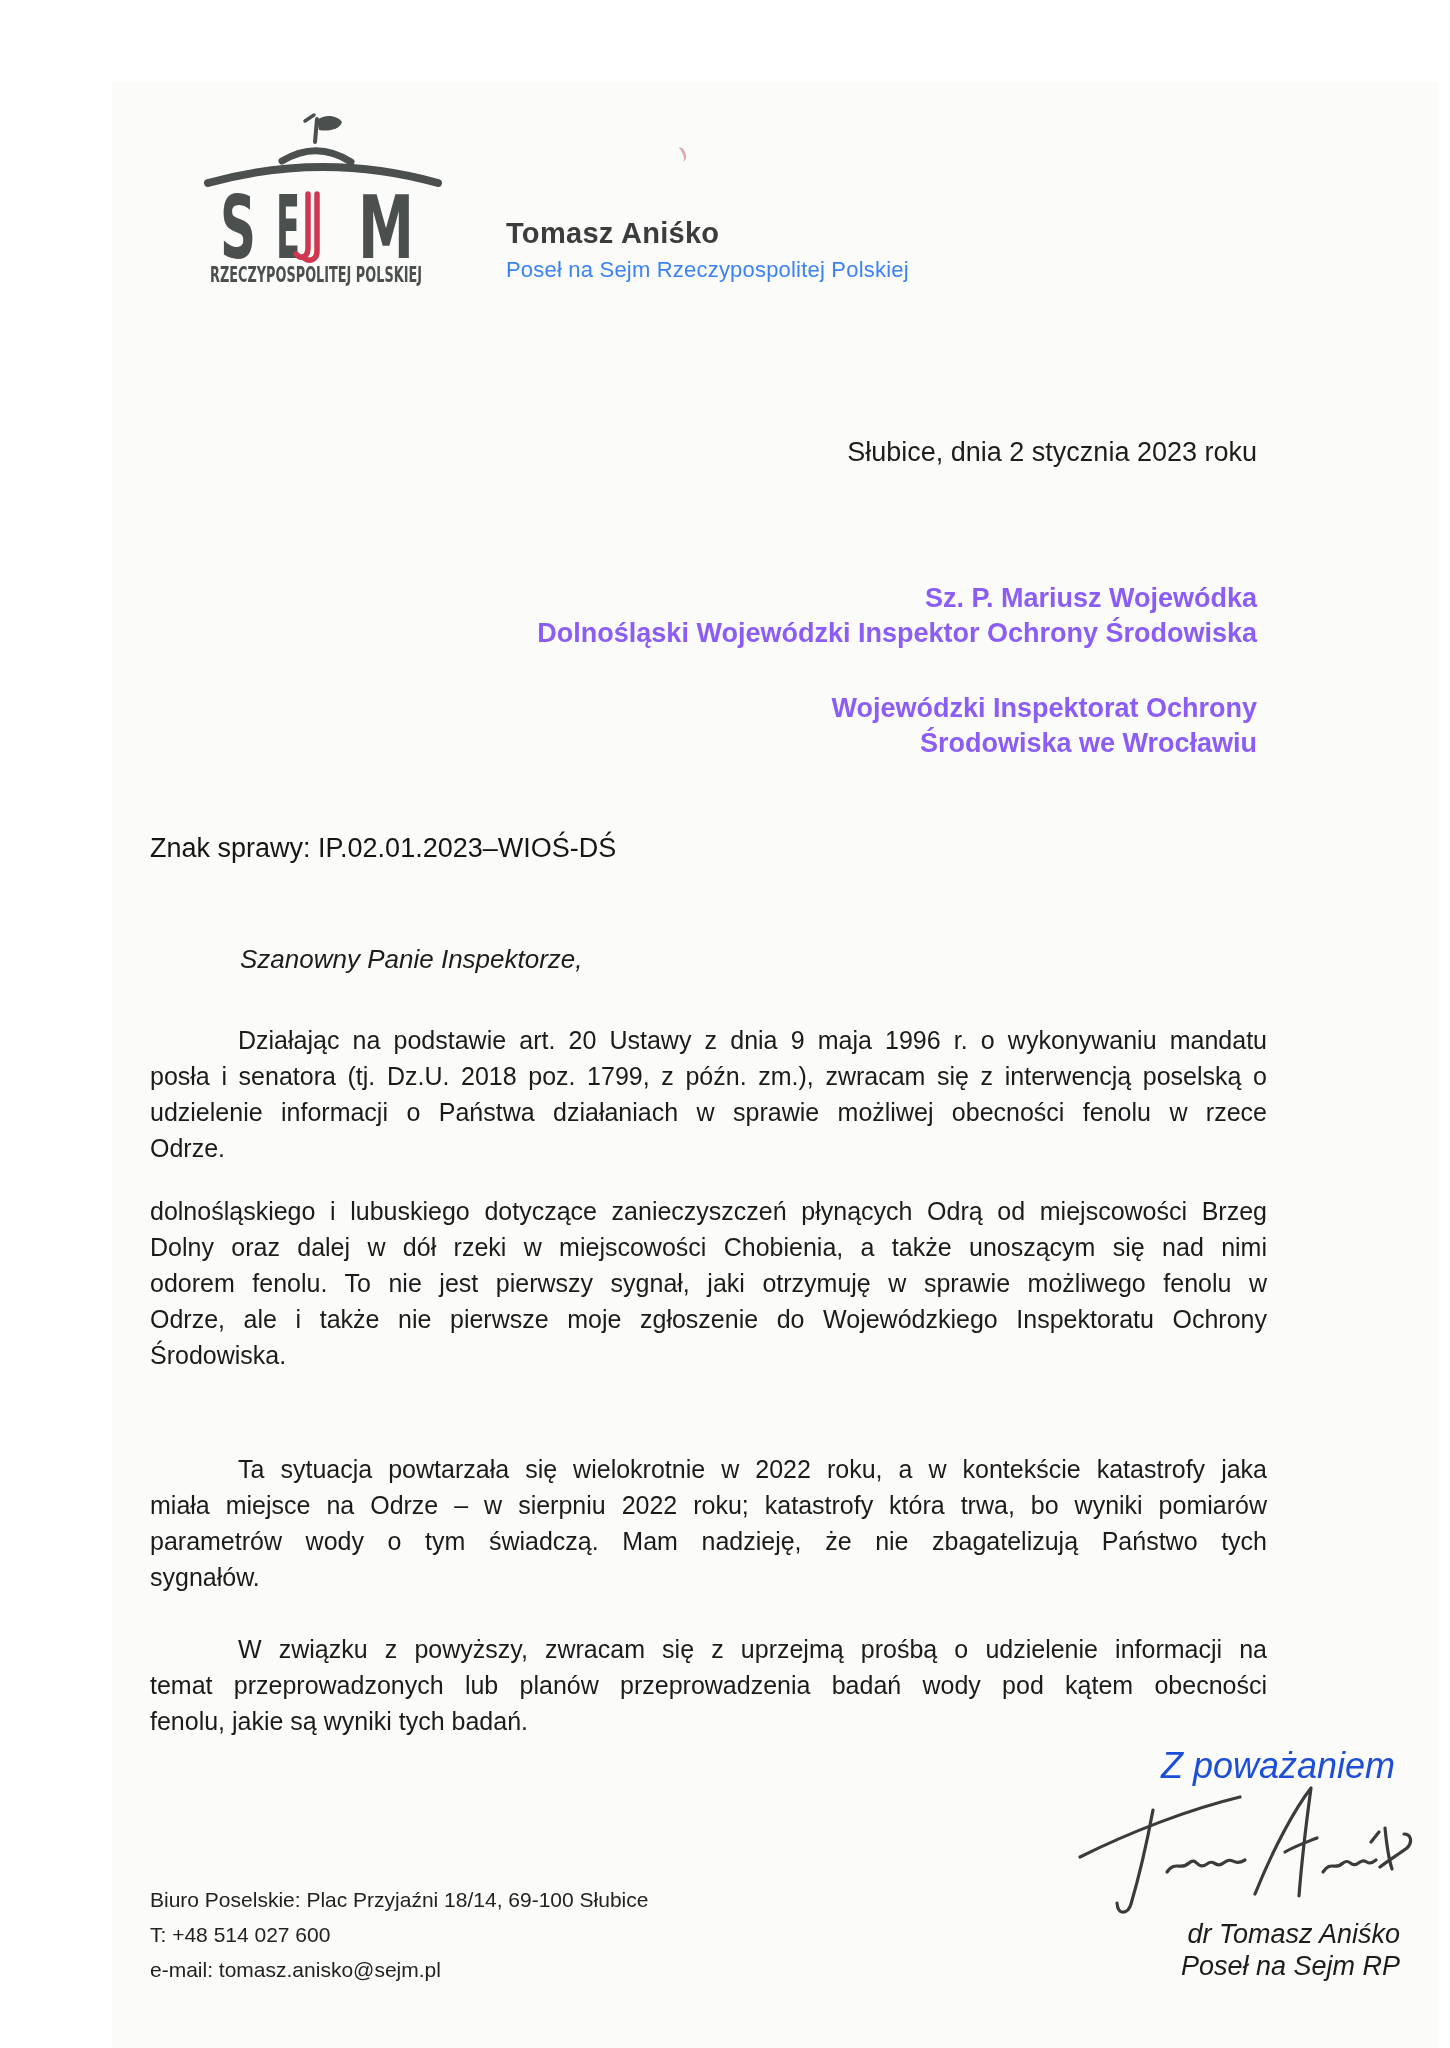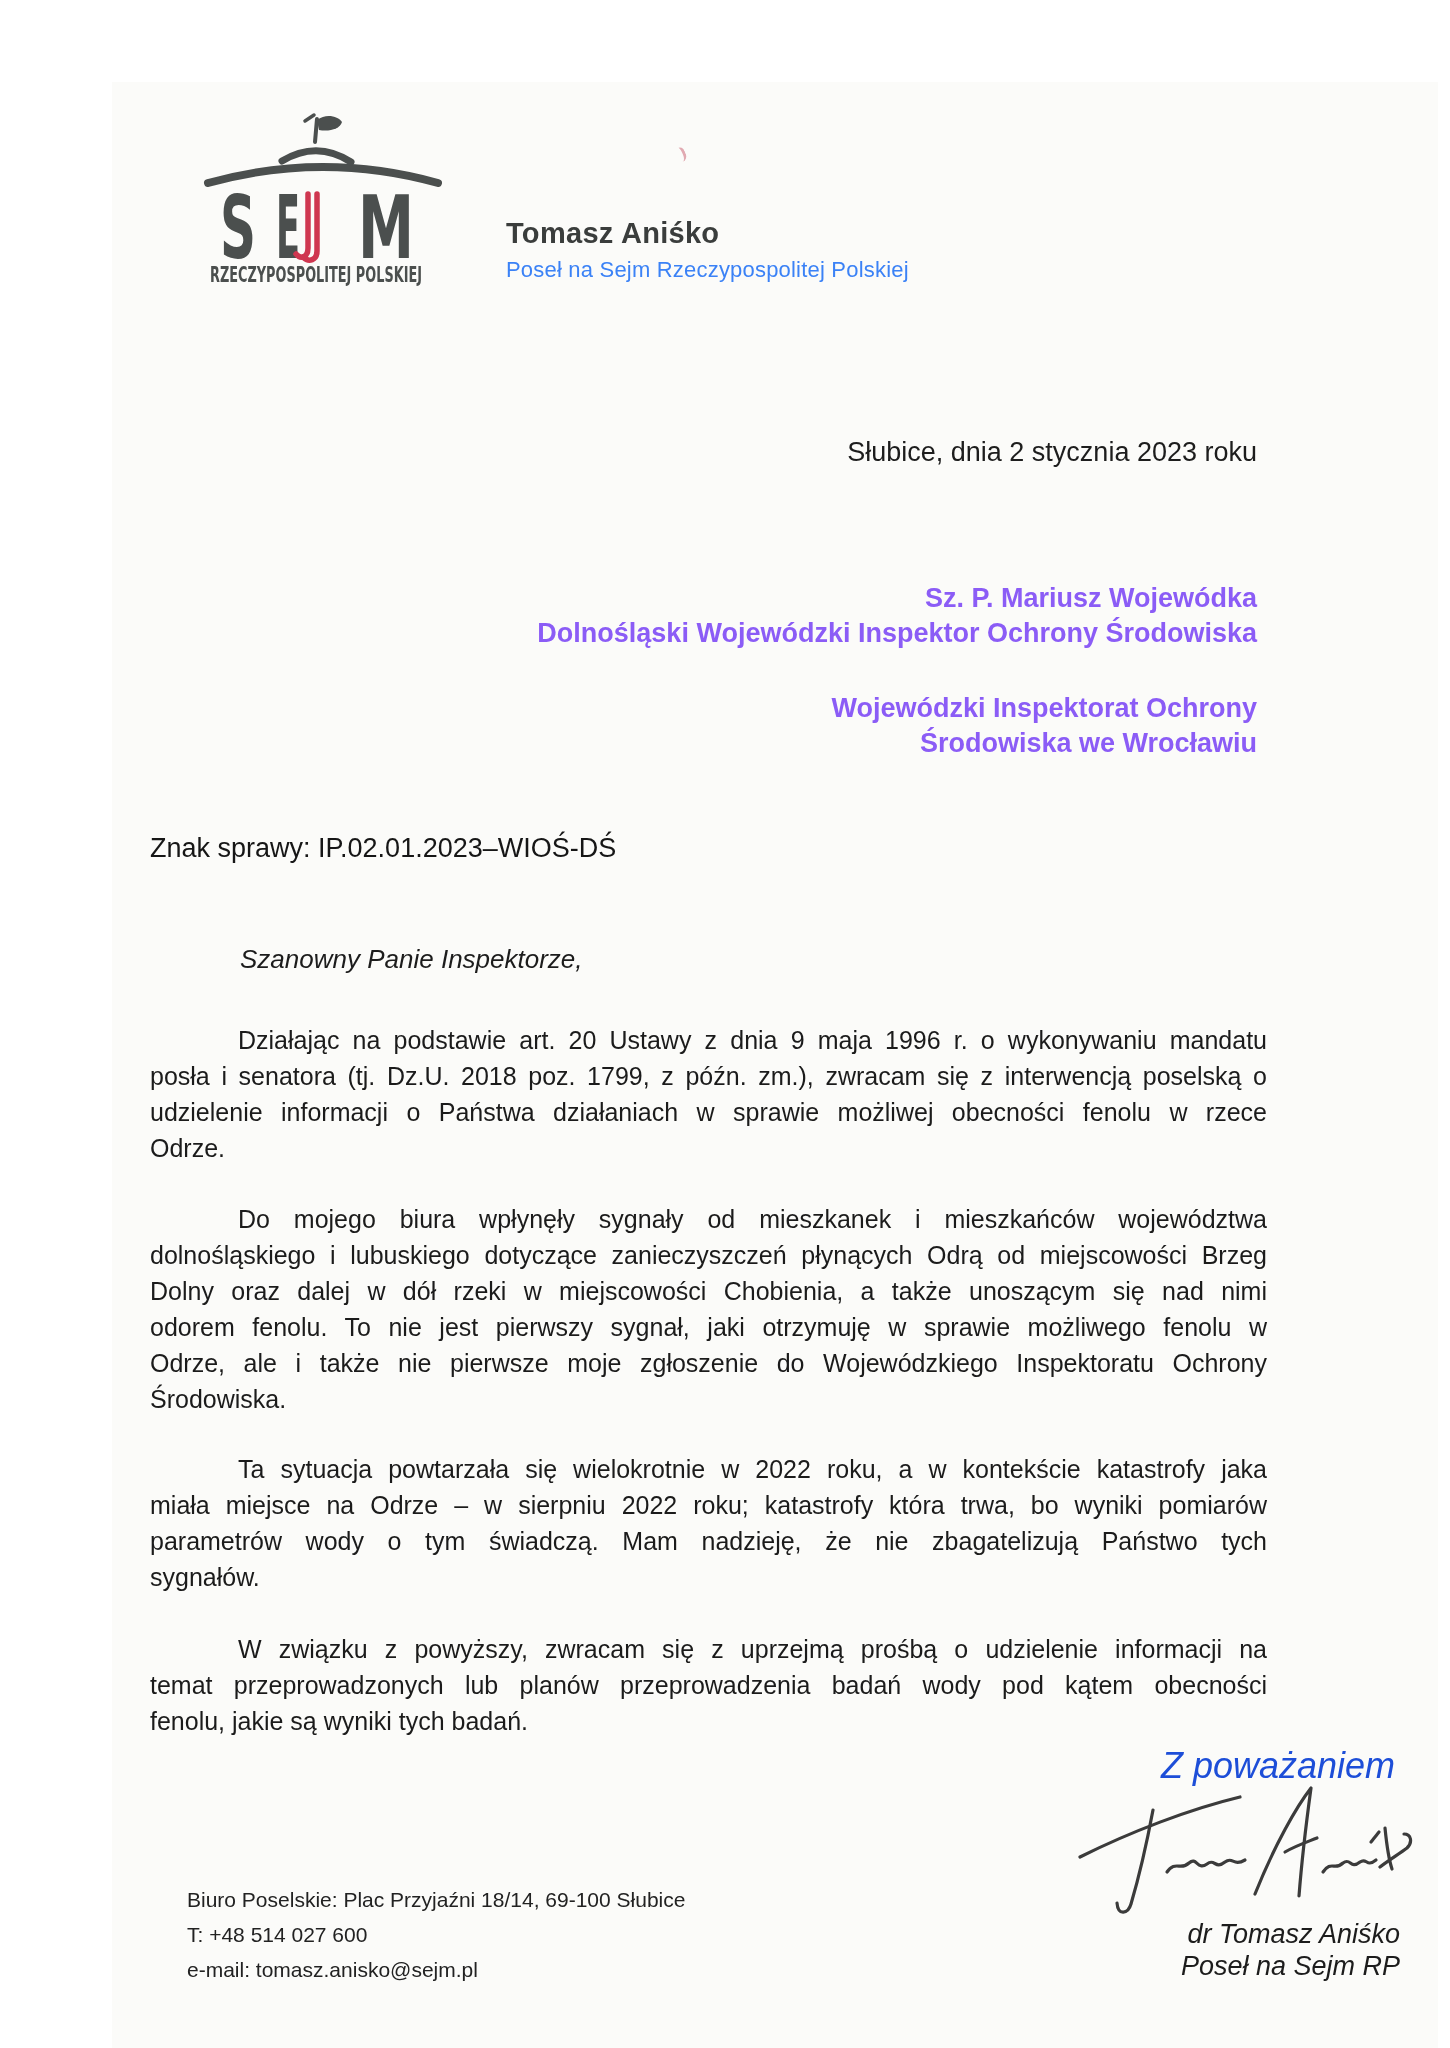--- a/index.html
+++ b/index.html
@@ -24,21 +24,21 @@
   .para{position:absolute;left:150px;width:1117px;font-size:25px;line-height:36px;color:#1b1b1b;}
   .p1{top:1014px;} .p2{top:1193px;} .p3{top:1443px;} .p4{top:1623px;}
   .ln{text-align:left;}
   .ln.just{text-align:justify;text-align-last:justify;}
   .ln.indent{padding-left:88px;margin-top:8px;}
   
   .closing{position:absolute;right:55px;top:1745px;font-size:36px;font-style:italic;color:#1d4ed8;}
   .sig-svg{position:absolute;left:1055px;top:1772px;}
   .signer{position:absolute;right:50px;top:1918px;text-align:right;font-size:27px;font-style:italic;line-height:32px;color:#1c1c1c;}
   
-  .footer{position:absolute;left:150px;top:1882px;font-size:21px;line-height:35px;color:#222;margin-left:37px;}
+  .footer{position:absolute;left:150px;top:1882px;font-size:21px;line-height:35px;color:#222;}
 </style>
 </head>
 <body>
 
 <div class="page">
   <div class="scan-bg"></div>
 
   <svg class="logo-svg" width="240" height="185" viewBox="0 0 240 185">
     <g stroke="#4b4f4e" fill="none" stroke-linecap="round">
       <path d="M6,79 Q121,47 236,79" stroke-width="8"></path>
@@ -82,21 +82,20 @@
   <div class="salutation">Szanowny Panie Inspektorze,</div>
 
   <div class="para p1">
     <div class="ln just indent">Działając na podstawie art. 20 Ustawy z dnia 9 maja 1996 r. o wykonywaniu mandatu</div>
     <div class="ln just">posła i senatora (tj. Dz.U. 2018 poz. 1799, z późn. zm.), zwracam się z interwencją poselską o</div>
     <div class="ln just">udzielenie informacji o Państwa działaniach w sprawie możliwej obecności fenolu w rzece</div>
     <div class="ln">Odrze.</div>
   </div>
 
   <div class="para p2">
-    <div class="ln just indent">Do mojego biura wpłynęły sygnały od mieszkanek i mieszkańców województwa</div>
     <div class="ln just">dolnośląskiego i lubuskiego dotyczące zanieczyszczeń płynących Odrą od miejscowości Brzeg</div>
     <div class="ln just">Dolny oraz dalej w dół rzeki w miejscowości Chobienia, a także unoszącym się nad nimi</div>
     <div class="ln just">odorem fenolu. To nie jest pierwszy sygnał, jaki otrzymuję w sprawie możliwego fenolu w</div>
     <div class="ln just">Odrze, ale i także nie pierwsze moje zgłoszenie do Wojewódzkiego Inspektoratu Ochrony</div>
     <div class="ln">Środowiska.</div>
   </div>
 
   <div class="para p3">
     <div class="ln just indent">Ta sytuacja powtarzała się wielokrotnie w 2022 roku, a w kontekście katastrofy jaka</div>
     <div class="ln just">miała miejsce na Odrze – w sierpniu 2022 roku; katastrofy która trwa, bo wyniki pomiarów</div>

